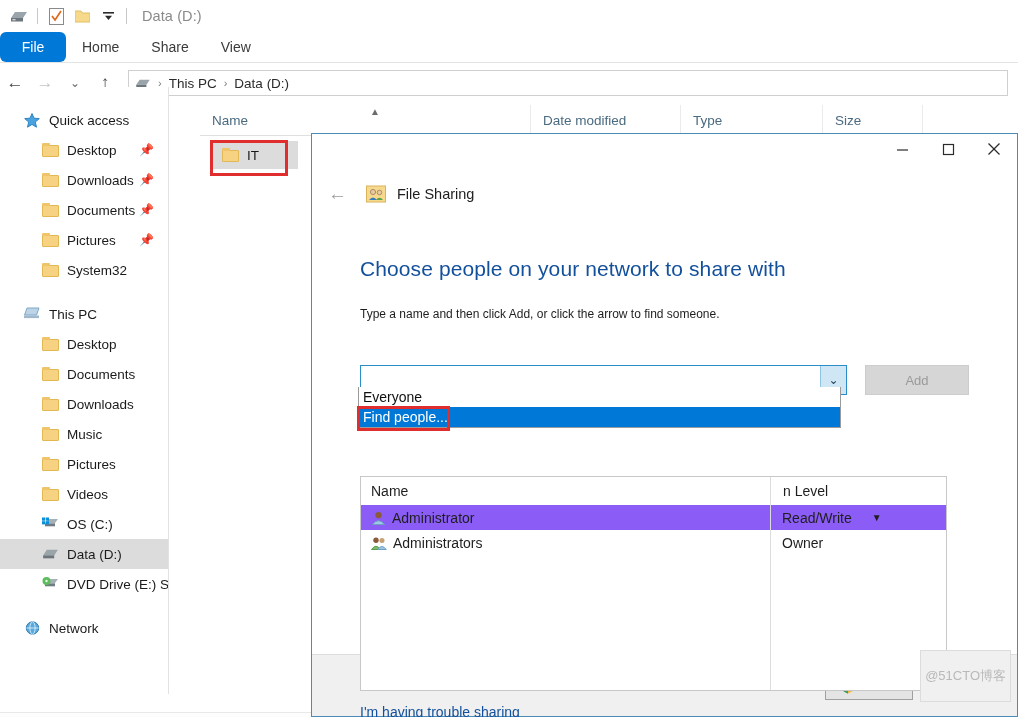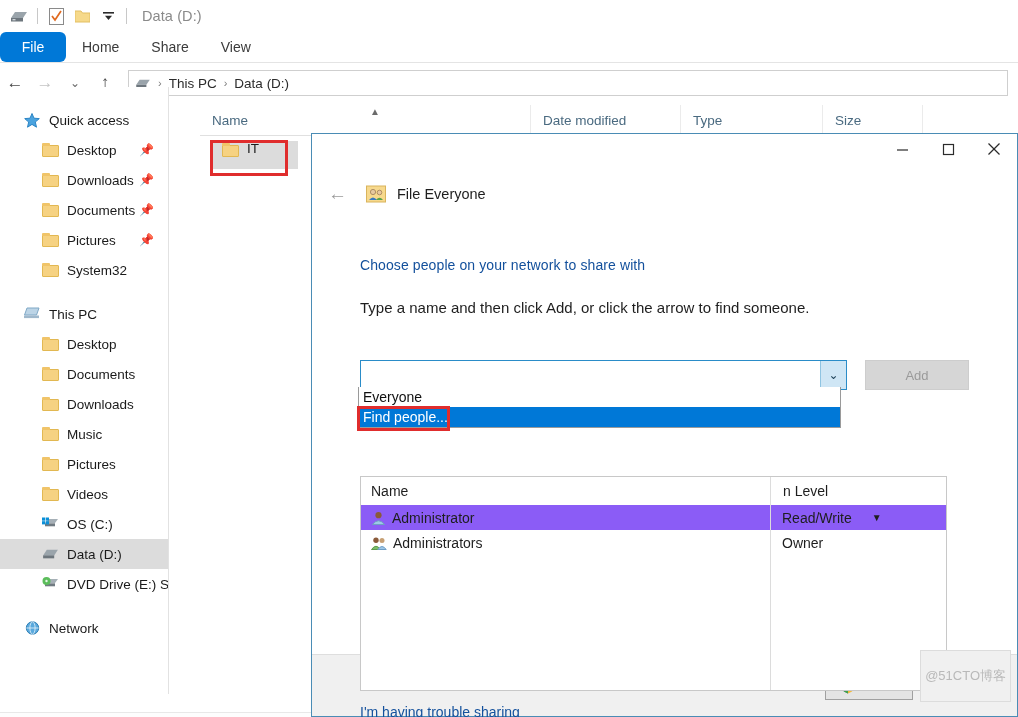--- a/index.html
+++ b/index.html
@@ -84,21 +84,21 @@
   .nav-ico { width: 20px; height: 18px; margin-right: 7px; display: inline-flex;
              align-items: center; justify-content: center; flex: 0 0 auto; }
   .nav-label { white-space: nowrap; overflow: hidden; }
   .pin { position: absolute; right: 14px; top: 8px; color: #8d8d8d; font-size: 12px; }
   .nav-gap { height: 14px; }
 
   
   .filelist { position: absolute; left: 200px; top: 136px; width: 818px; height: 576px; background:#fff; }
   .file-row {
     position: absolute; left: 10px; top: 5px; width: 88px; height: 28px;
-    background: #dcdcdc; display: flex; padding-left: 10px;
+    background: #dcdcdc; display: flex; align-items: center; padding-left: 10px;
     font-size: 13.5px; color: #1a1a1a;
   }
   .statusbar {
     position: absolute; left: 0; bottom: 0; width: 1018px; height: 5px;
     border-top: 1px solid #e8e8e8; background: #fdfdfd;
   }
 
   
   .annot { position: absolute; border: 3px solid #e02d2d; pointer-events: none; z-index: 60; }
 
@@ -114,23 +114,23 @@
     color: #2b2b2b;
   }
   .cap-btn svg { display: block; }
   .dlg-head { display: flex; align-items: center; padding: 4px 0 0 16px; height: 36px; }
   .back-arrow { font-size: 19px; color: #9a9a9a; width: 30px; text-align: left; }
   .dlg-head-ico { width: 22px; height: 20px; margin: 0 9px 0 8px; display: inline-flex; align-items:center; }
   .dlg-head-txt { font-size: 14.5px; color: #1e1e1e; }
 
   .dlg-body { flex: 1; padding: 0 48px; position: relative; }
   .dlg-title {
-    font-size: 14px; color: #13509c; margin-top: 47px; font-weight: normal; letter-spacing: .1px;
-  }
-  .dlg-sub { font-size: 15px; color: #1e1e1e; margin-top: 26px; }
+    font-size: 21px; color: #13509c; margin-top: 47px; font-weight: normal; letter-spacing: .1px;
+  }
+  .dlg-sub { font-size: 12px; color: #1e1e1e; margin-top: 26px; }
 
   .combo-row { display: flex; align-items: center; margin-top: 44px; }
   .combo {
     width: 487px; height: 30px; border: 1px solid #2a8cc8; background: #ffffff;
     display: flex; align-items: stretch; position: relative;
   }
   .combo-input { flex: 1; border: none; outline: none; font-size: 14px; padding: 0 6px;
                  font-family: "Liberation Sans", sans-serif; background: transparent; }
   .combo-arrow {
     width: 26px; background: #cfe6f5; border-left: 1px solid #8fc4e2;
@@ -489,21 +489,21 @@
       <span class="back-arrow">←</span>
       <span class="dlg-head-ico">
         <svg width="20" height="18" viewBox="0 0 20 18">
           <rect x="0.5" y="1" width="19" height="16" fill="#f7d98d" stroke="#d9b45c"></rect>
           <circle cx="7" cy="7" r="2.6" fill="#e8c9a0" stroke="#b08e64"></circle>
           <path d="M3 15 q4-5 8 0 Z" fill="#3a7abf"></path>
           <circle cx="13.5" cy="7.5" r="2.3" fill="#e8c9a0" stroke="#b08e64"></circle>
           <path d="M10 15 q3.5-4.5 7 0 Z" fill="#5aa04a"></path>
         </svg>
       </span>
-      <span class="dlg-head-txt">File Everyone</span>
+      <span class="dlg-head-txt">File Sharing</span>
     </div>
 
     <div class="dlg-body">
       <div class="dlg-title">Choose people on your network to share with</div>
       <div class="dlg-sub">Type a name and then click Add, or click the arrow to find someone.</div>
 
       <div class="combo-row">
         <div class="combo">
           <input class="combo-input" type="text" value="" placeholder="" style="">
           <span class="combo-arrow">⌄</span>

